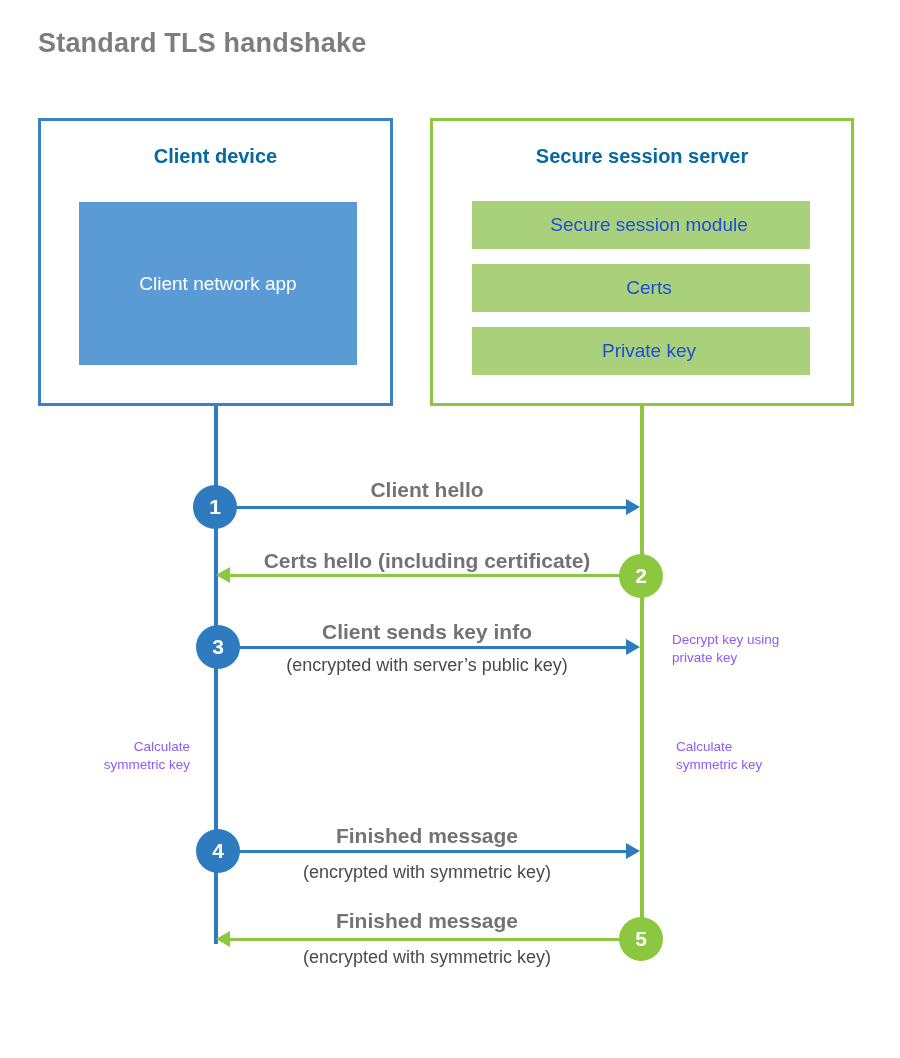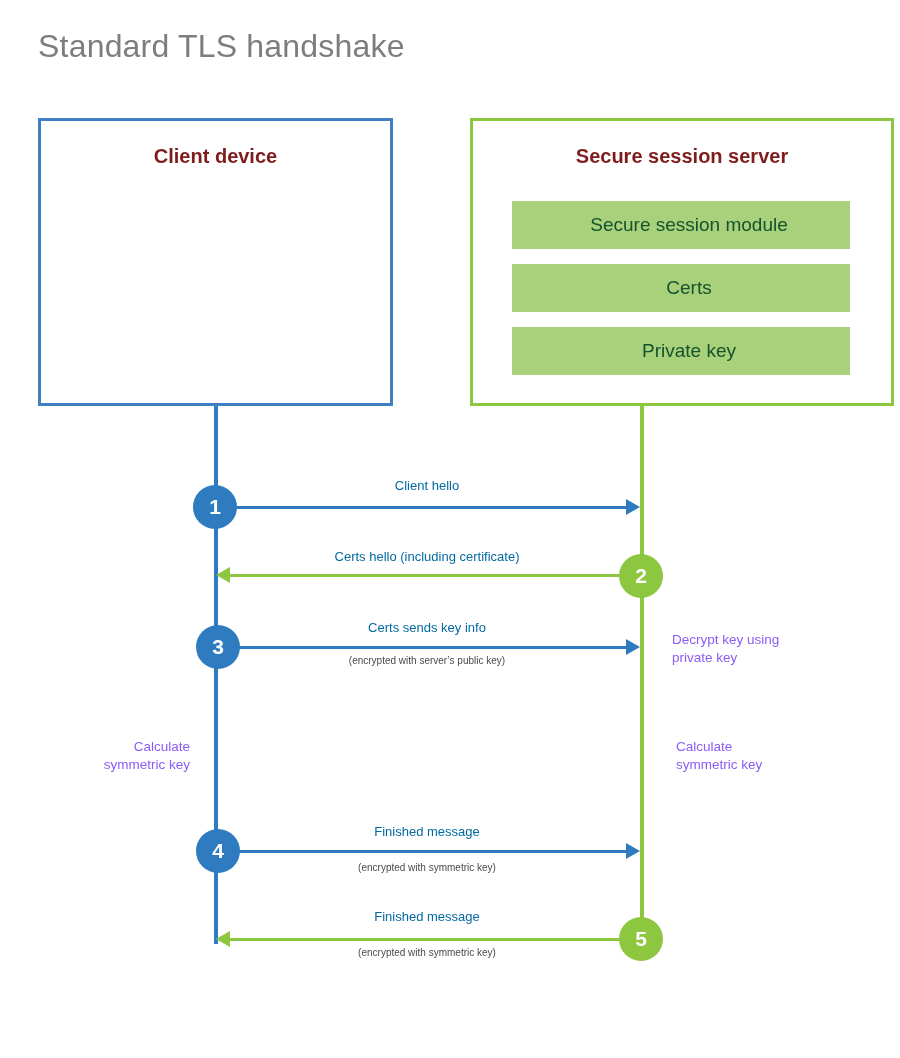--- a/index.html
+++ b/index.html
@@ -14,22 +14,22 @@
     font-family: "Liberation Sans", "DejaVu Sans", sans-serif;
     color: #4a4a4a;
     overflow: hidden;
   }
 
   
   #diagram-title {
     position: absolute;
     left: 38px;
     top: 28px;
-    font-size: 32px;
-    font-weight: 400;
+    font-size: 27px;
+    font-weight: 700;
     color: #7d7d7d;
     letter-spacing: 0.2px;
     white-space: nowrap;
   }
 
   
   .participant-box {
     position: absolute;
     background: #ffffff;
     box-sizing: border-box;
@@ -40,31 +40,30 @@
     width: 355px;
     height: 288px;
     border: 3px solid #3f80c4;
   }
   #server-box {
     left: 430px;
     top: 118px;
     width: 424px;
     height: 288px;
     border: 3px solid #8dc63f;
-    margin-left: 40px;
   }
   .box-heading {
     position: absolute;
     left: 0;
     right: 0;
     top: 24px;
     text-align: center;
     font-size: 20px;
     font-weight: bold;
-    color: #7f1d1d;
+    color: #0369a1;
   }
 
   
   #client-app-block {
     position: absolute;
     left: 38px;
     top: 81px;
     width: 278px;
     height: 163px;
     background: #5b9bd5;
@@ -78,21 +77,21 @@
     line-height: 1.35;
     padding: 0 12px;
     box-sizing: border-box;
   }
   .server-block {
     position: absolute;
     left: 39px;
     width: 338px;
     height: 48px;
     background: #a9d07a;
-    color: #14532d;
+    color: #1d4ed8;
     font-size: 19px;
     font-weight: 300;
     display: flex;
     align-items: center;
     justify-content: center;
     text-align: center;
     box-sizing: border-box;
     padding-left: 16px;
   }
   #server-block-0 { top: 80px; }
@@ -146,29 +145,29 @@
     display: flex;
     align-items: center;
     justify-content: center;
   }
   .step-circle.blue { background: #2e7cbf; }
   .step-circle.green { background: #8dc63f; }
 
   .msg-label {
     position: absolute;
     text-align: center;
-    font-size: 13px;
-    font-weight: 400;
-    color: #0369a1;
+    font-size: 21px;
+    font-weight: 700;
+    color: #737373;
     white-space: nowrap;
   }
   .msg-sublabel {
     position: absolute;
     text-align: center;
-    font-size: 10px;
+    font-size: 18px;
     font-weight: 400;
     color: #4a4a4a;
     white-space: nowrap;
   }
 
   
   .side-note {
     position: absolute;
     font-size: 13.5px;
     line-height: 1.35;
@@ -192,20 +191,21 @@
     text-align: left;
   }
 </style>
 </head>
 <body>
 
 <div id="diagram-title">Standard TLS handshake</div>
 
 <div class="participant-box" id="client-device-box">
   <div class="box-heading">Client device</div>
+  <div id="client-app-block">Client network app</div>
 </div>
 
 <div class="participant-box" id="server-box">
   <div class="box-heading">Secure session server</div>
   <div class="server-block" id="server-block-0">Secure session module</div>
   <div class="server-block" id="server-block-1">Certs</div>
   <div class="server-block" id="server-block-2">Private key</div>
 </div>
 
 <div class="lifeline" id="client-lifeline"></div>
@@ -214,21 +214,21 @@
 <div class="msg-label" style="left:214px; top:478px; width:426px;">Client hello</div>
 <div class="msg-line blue" style="left:216px; top:506px; width:412px;"></div>
 <div class="arrow-head right blue" style="left:626px; top:499px;"></div>
 <div class="step-circle blue" style="left:193px; top:485px;">1</div>
 
 <div class="msg-label" style="left:214px; top:549px; width:426px;">Certs hello (including certificate)</div>
 <div class="msg-line green" style="left:228px; top:574px; width:412px;"></div>
 <div class="arrow-head left green" style="left:216px; top:567px;"></div>
 <div class="step-circle green" style="left:619px; top:554px;">2</div>
 
-<div class="msg-label" style="left:214px; top:620px; width:426px;">Certs sends key info</div>
+<div class="msg-label" style="left:214px; top:620px; width:426px;">Client sends key info</div>
 <div class="msg-line blue" style="left:216px; top:646px; width:412px;"></div>
 <div class="arrow-head right blue" style="left:626px; top:639px;"></div>
 <div class="msg-sublabel" style="left:214px; top:655px; width:426px;">(encrypted with server’s public key)</div>
 <div class="step-circle blue" style="left:196px; top:625px;">3</div>
 
 <div class="side-note" id="note-decrypt">Decrypt key using
 private key</div>
 
 <div class="side-note" id="note-calc-client">Calculate
 symmetric key</div>

